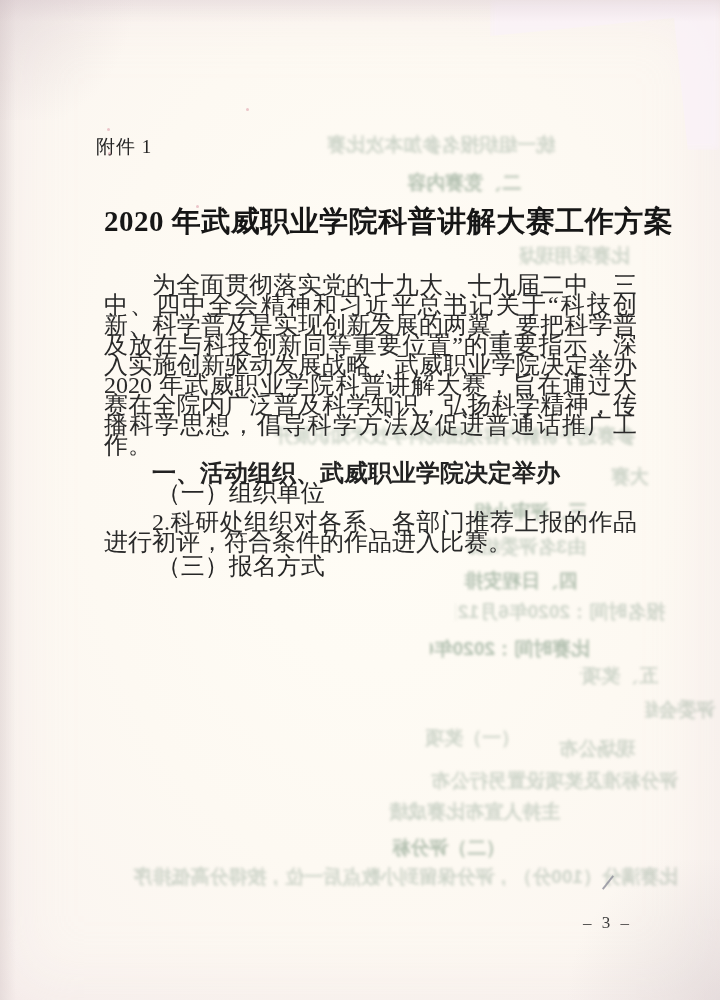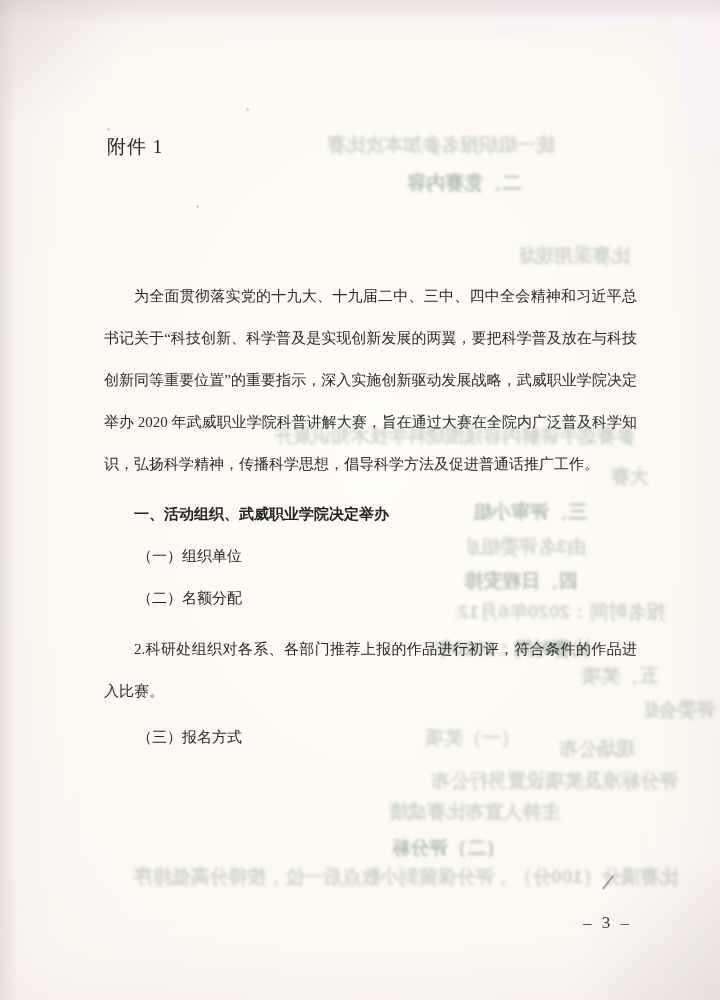--- a/index.html
+++ b/index.html
@@ -16,27 +16,27 @@
   .scan-left{position:absolute;top:0;left:0;bottom:0;width:16px;
     background:linear-gradient(90deg,rgba(198,184,184,.30),rgba(198,184,184,0));}
   .scan-topleft{position:absolute;top:0;left:0;width:150px;height:120px;
     background:radial-gradient(circle at 0 0,rgba(205,190,195,.35),rgba(205,190,195,0) 70%);}
   .scan-topright{position:absolute;top:0;right:0;width:230px;height:150px;
     background:#faf2f9;opacity:.75;filter:blur(3px);
     clip-path:polygon(0 0,100% 0,100% 100%,86% 100%,80% 12%,0 24%);}
   .scan-botright{position:absolute;right:0;bottom:0;width:160px;height:140px;
     background:radial-gradient(circle at 100% 100%,rgba(196,186,190,.30),rgba(196,186,190,0) 72%);}
   
-  .attachment{position:absolute;left:107px;top:134px;font-size:19px;color:#242424;
+  .attachment{position:absolute;left:96px;top:134px;font-size:19px;color:#242424;
     letter-spacing:1px;}
   .title{position:absolute;left:104px;top:201px;width:533px;text-align:center;
     font-size:29px;line-height:40px;font-weight:bold;color:#161616;letter-spacing:.5px;
     white-space:nowrap;}
-  .doc{position:absolute;left:104px;top:275px;width:533px;font-size:15px;
-    line-height:42px;color:#2a2a2a;text-align:justify;text-justify:inter-character;}
+  .doc{position:absolute;left:104px;top:275px;width:533px;font-size:24px;
+    line-height:20px;color:#2a2a2a;text-align:justify;text-justify:inter-character;}
   .doc p{margin:0;}
   .p-body{text-indent:2em;}
   .h1{font-family:"Liberation Sans","DejaVu Sans",sans-serif;font-weight:700;
     text-indent:2em;white-space:nowrap;margin-top:8px !important;color:#222;}
   .h2{text-indent:2.2em;white-space:nowrap;color:#262626;}
   .p-line{text-indent:2em;white-space:nowrap;}
   .tight{letter-spacing:-1.4px;}
   .mt5{margin-top:5px !important;}
   .mt9{margin-top:9px !important;}
   .mt4{margin-top:4px !important;}
@@ -73,26 +73,26 @@
   <div class="ghost faint" style="top:698px;left:645px;width:70px;">评委会组</div>
   <div class="ghost faint" style="top:726px;left:385px;width:135px;">（一）奖项</div>
   <div class="ghost faint" style="top:737px;left:540px;width:95px;">现场公布</div>
   <div class="ghost faint" style="top:769px;left:420px;width:258px;">评分标准及奖项设置另行公布</div>
   <div class="ghost faint" style="top:800px;left:388px;width:172px;">主持人宣布比赛成绩</div>
   <div class="ghost" style="top:836px;left:393px;width:112px;">（二）评分标准</div>
   <div class="ghost faint" style="top:865px;left:90px;width:588px;">比赛满分（100分），评分保留到小数点后一位，按得分高低排序</div>
 
   <div class="attachment">附件 1</div>
 
+  <div class="title">2020 年武威职业学院科普讲解大赛工作方案</div>
 
   <div class="doc">
     <p class="p-body">为全面贯彻落实党的十九大、十九届二中、三中、四中全会精神和习近平总书记关于“科技创新、科学普及是实现创新发展的两翼，要把科学普及放在与科技创新同等重要位置”的重要指示，深入实施创新驱动发展战略，武威职业学院决定举办 2020 年武威职业学院科普讲解大赛，旨在通过大赛在全院内广泛普及科学知识，弘扬科学精神，传播科学思想，倡导科学方法及促进普通话推广工作。</p>
     <p class="h1">一、活动组织、武威职业学院决定举办</p>
     <p class="h2">（一）组织单位</p>
-    <p class="h2">（二）名额分配</p>
     <p class="p-body mt9">2.科研处组织对各系、各部门推荐上报的作品进行初评，符合条件的作品进入比赛。</p>
     <p class="h2 mt4">（三）报名方式</p>
   </div>
 
   <div class="pagenum">– 3 –</div>
 
   <div class="pen-slash"></div>
   <div class="speck" style="left:107px;top:128px;"></div>
   <div class="speck" style="left:108px;top:152px;"></div>
   <div class="speck" style="left:196px;top:205px;"></div>

